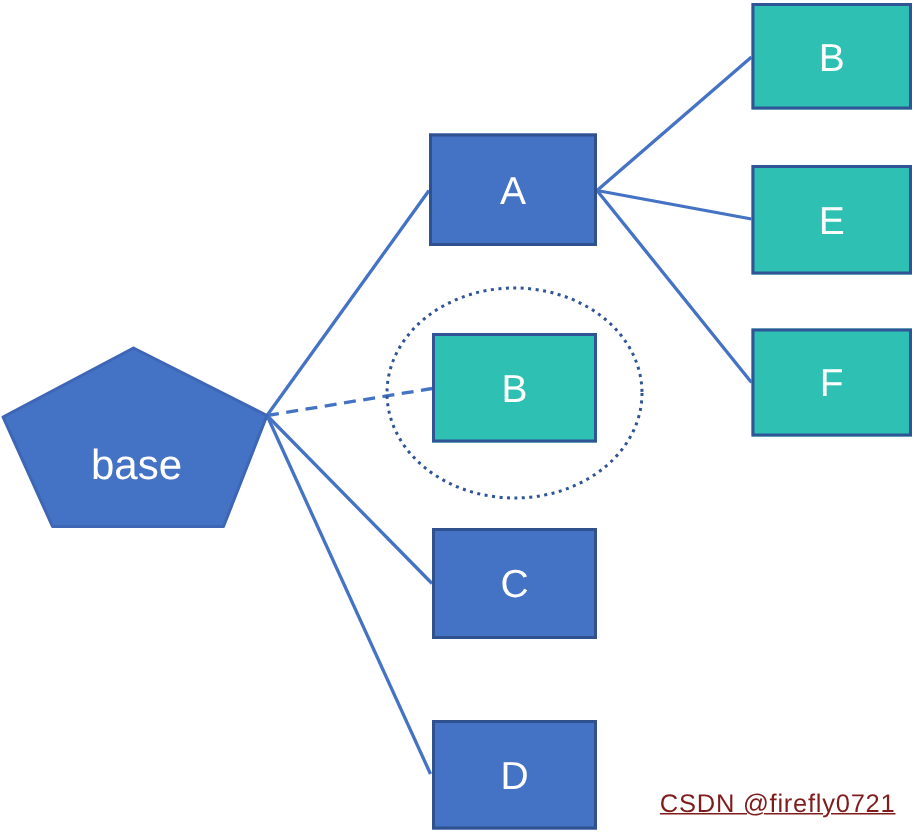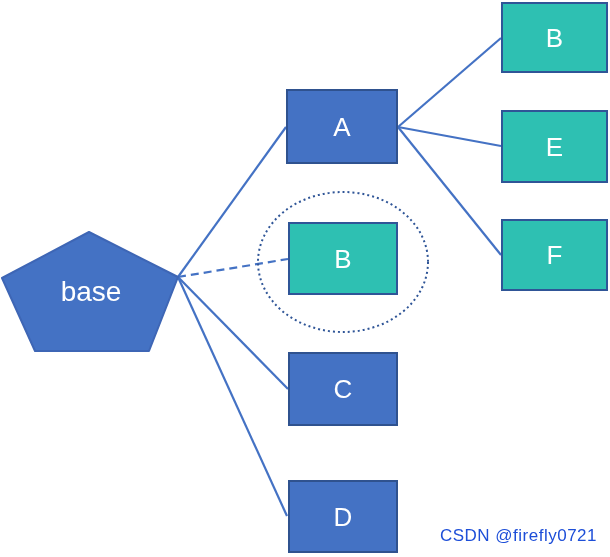--- a/index.html
+++ b/index.html
@@ -26,33 +26,34 @@
   .node-a{left:286px;top:89px;width:112px;height:75px;}
   .node-b-mid{left:288px;top:222px;width:110px;height:73px;}
   .node-c{left:288px;top:352px;width:110px;height:74px;}
   .node-d{left:288px;top:480px;width:110px;height:73px;}
   .node-b-right{left:501px;top:2px;width:107px;height:71px;}
   .node-e{left:501px;top:110px;width:107px;height:73px;}
   .node-f{left:501px;top:219px;width:107px;height:72px;}
 
   .base-label{
     position:absolute;
-    left:41px;top:274px;width:100px;height:36px;
+    left:41px;top:292px;width:100px;height:36px;
     display:flex;align-items:center;justify-content:center;
     color:#ffffff;font-size:28px;line-height:1;
     user-select:none;
     text-align:right;
   }
   .watermark{
     position:absolute;
     right:13px;bottom:11px;
-    color:#1d4ed8;
+    color:#7f1d1d;
     font-size:17px;
     letter-spacing:0.5px;
     user-select:none;
+    text-decoration:underline;
   }
 </style>
 </head>
 <body>
 
 <div class="stage">
 
   <svg class="layer" viewBox="0 0 610 557" xmlns="http://www.w3.org/2000/svg">
 
     <line x1="178" y1="277" x2="286" y2="127" stroke="#4472C4" stroke-width="2.2"></line>

